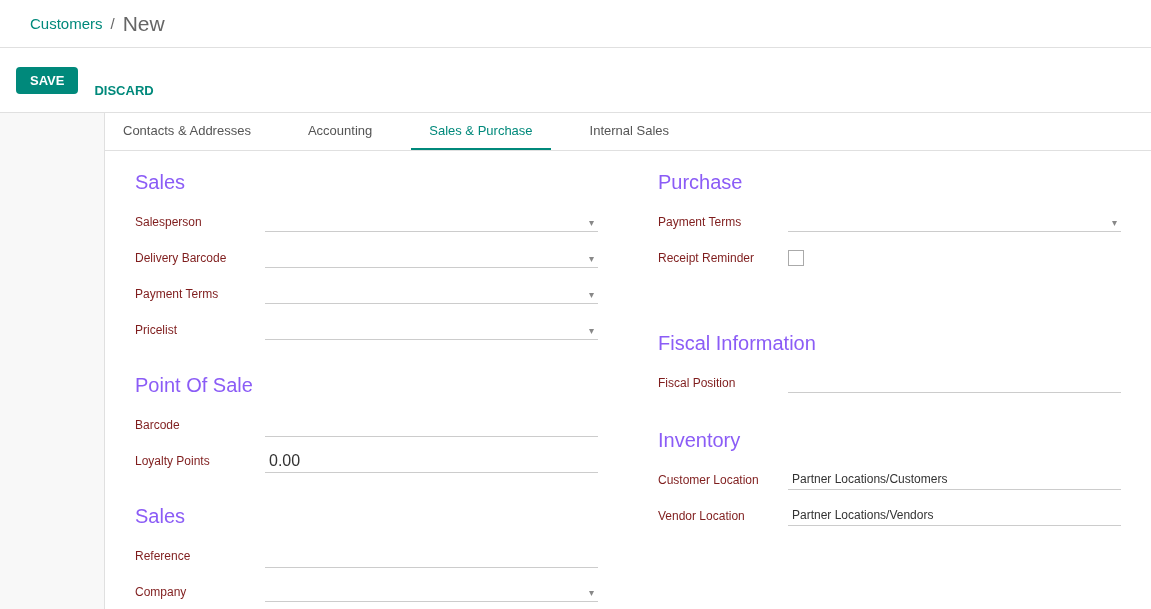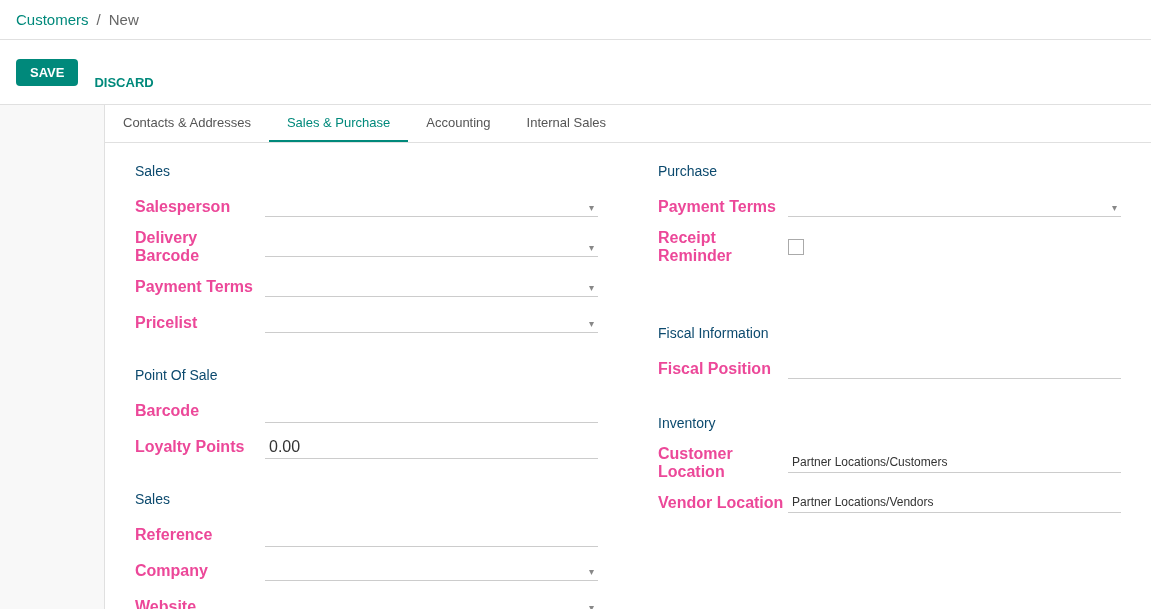--- a/index.html
+++ b/index.html
@@ -5,38 +5,38 @@
     * { box-sizing: border-box; margin: 0; padding: 0; }
     body {
       font-family: 'Segoe UI', Arial, sans-serif;
       font-size: 13px;
       background: #f5f5f5;
       color: #333;
     }
     .top-bar {
       background: white;
       border-bottom: 1px solid #e0e0e0;
-      padding: 0 16px;
-      height: 40px;
+      padding: 0 30px;
+      height: 48px;
       display: flex;
       align-items: center;
       gap: 8px;
     }
     .breadcrumb {
       color: #00897b;
       font-size: 15px;
       font-weight: 500;
     }
     .breadcrumb-sep {
       color: #666;
       font-size: 15px;
     }
     .breadcrumb-new {
       color: #666;
-      font-size: 15px;
+      font-size: 21px;
     }
     .action-bar {
       background: white;
       padding: 8px 16px;
       display: flex;
       gap: 8px;
       align-items: center;
       border-bottom: 1px solid #e0e0e0;
     }
     .btn-save {
@@ -71,20 +71,21 @@
       flex-shrink: 0;
     }
     .content-area {
       flex: 1;
       background: white;
     }
     .tabs {
       display: flex;
       border-bottom: 1px solid #e0e0e0;
       background: white;
+      gap: 21px;
     }
     .tab {
       padding: 10px 18px;
       font-size: 13px;
       color: #555;
       cursor: pointer;
       border-bottom: 2px solid transparent;
       white-space: nowrap;
     }
     .tab.active {
@@ -95,37 +96,36 @@
     .form-area {
       padding: 20px 30px;
       display: grid;
       grid-template-columns: 1fr 1fr;
       gap: 0 60px;
     }
     .section {
       margin-bottom: 30px;
     }
     .section-title {
-      font-size: 14px;
-      color: #0c4a6e;
+      font-size: 20px;
+      color: #8b5cf6;
       font-weight: 400;
       margin-bottom: 14px;
     }
     .field-row {
       display: flex;
       align-items: center;
       margin-bottom: 8px;
       min-height: 28px;
     }
     .field-label {
       width: 130px;
-      font-size: 16px;
-      color: #ec4899;
+      font-size: 12px;
+      color: #7f1d1d;
       flex-shrink: 0;
-      font-weight: bold;
     }
     .field-input {
       flex: 1;
       border: none;
       border-bottom: 1px solid #ccc;
       padding: 2px 4px;
       font-size: 16px;
       color: #333;
       background: transparent;
       outline: none;
@@ -190,25 +190,25 @@
   <button class="btn-discard">DISCARD</button>
 </div>
 
 <div class="main-content">
   <div class="left-sidebar"></div>
   <div class="content-area">
     <div class="tabs">
       <div class="tab">
         <span>Contacts &amp; Addresses</span>
       </div>
+      <div class="tab">
+        <span>Accounting</span>
+      </div>
       <div class="tab active">
         <span>Sales &amp; Purchase</span>
-      </div>
-      <div class="tab">
-        <span>Accounting</span>
       </div>
       <div class="tab">
         <span>Internal Sales</span>
       </div>
     </div>
 
     <div class="form-area">
 
       <div>
 

